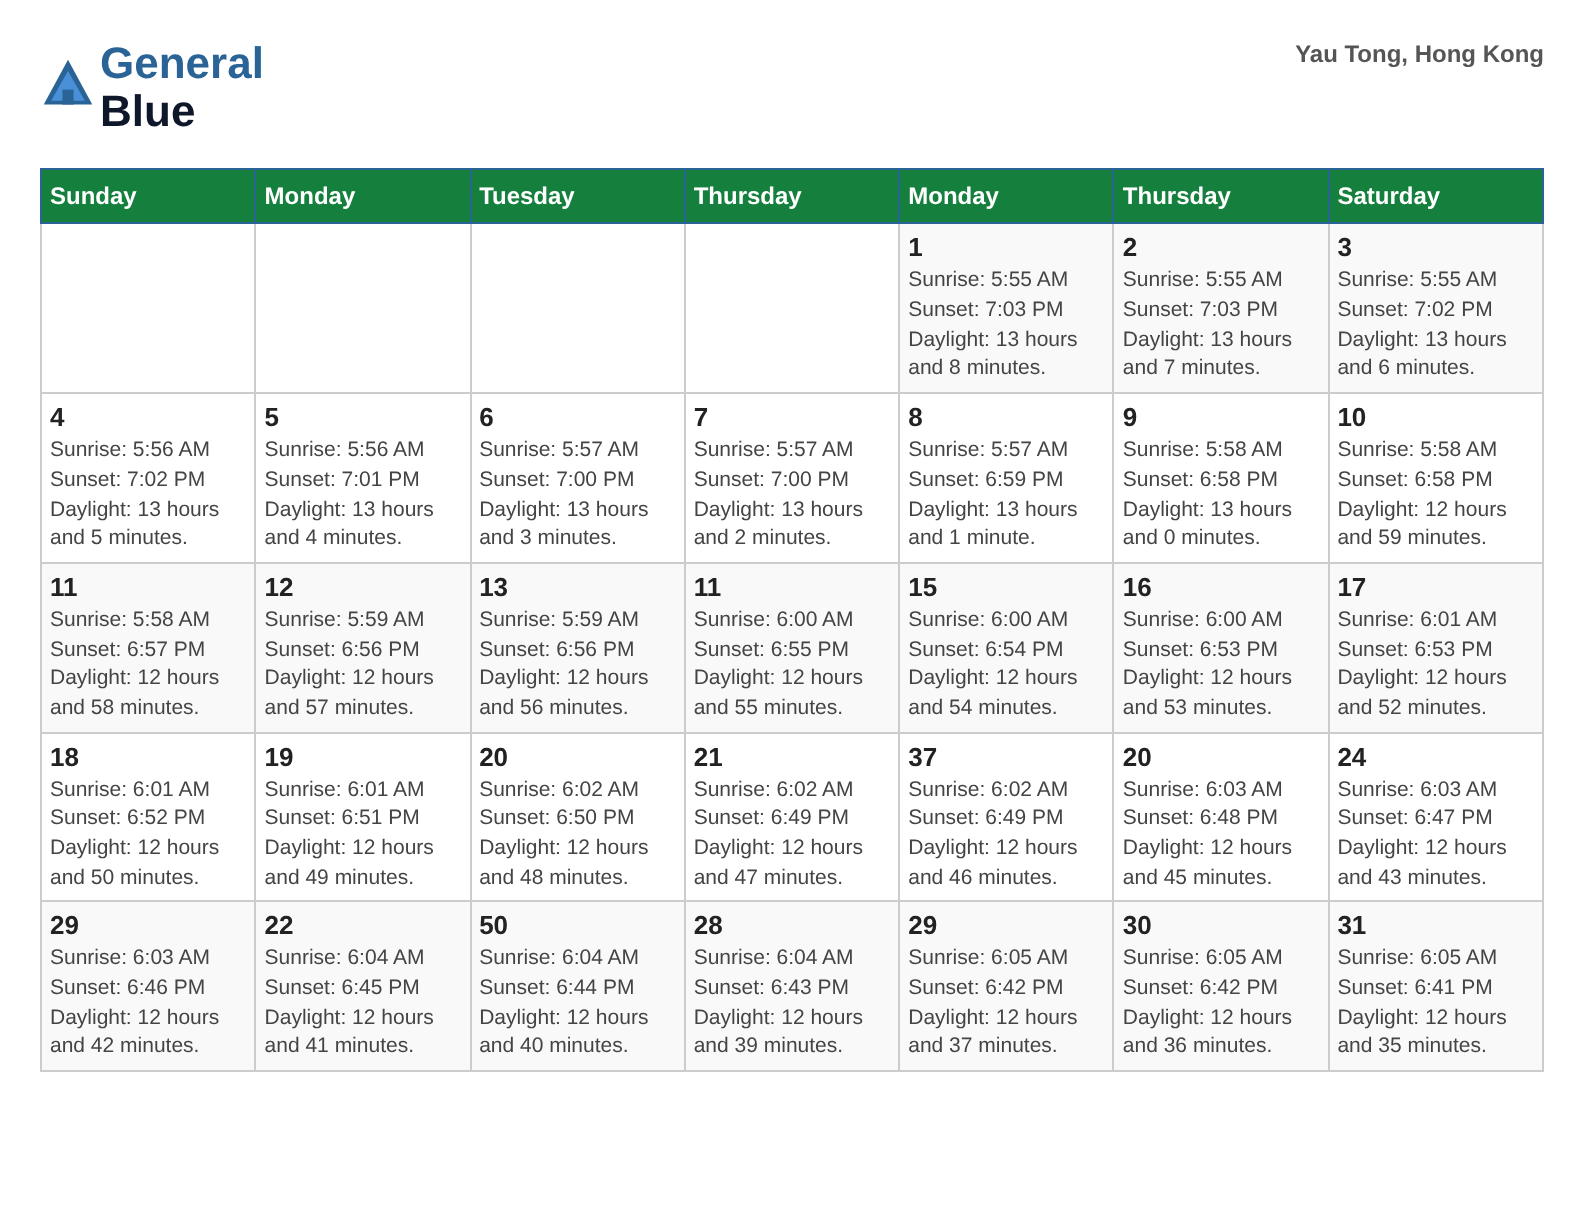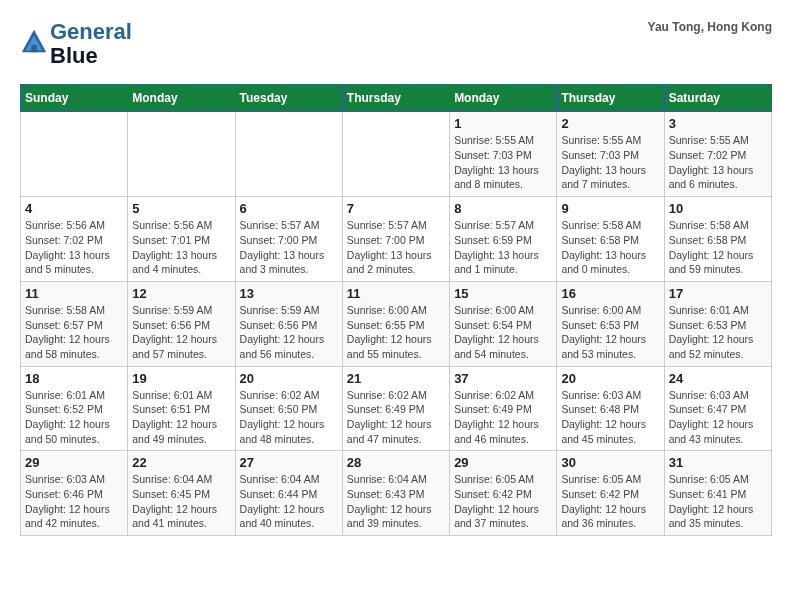--- a/index.html
+++ b/index.html
@@ -233,21 +233,21 @@
       <tr>
         <td>
           <div class="day-number">29</div>
           <div class="day-info">Sunrise: 6:03 AM<br>Sunset: 6:46 PM<br>Daylight: 12 hours and 42 minutes.</div>
         </td>
         <td>
           <div class="day-number">22</div>
           <div class="day-info">Sunrise: 6:04 AM<br>Sunset: 6:45 PM<br>Daylight: 12 hours and 41 minutes.</div>
         </td>
         <td>
-          <div class="day-number">27</div>
+          <div class="day-number">50</div>
           <div class="day-info">Sunrise: 6:04 AM<br>Sunset: 6:44 PM<br>Daylight: 12 hours and 40 minutes.</div>
         </td>
         <td>
           <div class="day-number">28</div>
           <div class="day-info">Sunrise: 6:04 AM<br>Sunset: 6:43 PM<br>Daylight: 12 hours and 39 minutes.</div>
         </td>
         <td>
           <div class="day-number">29</div>
           <div class="day-info">Sunrise: 6:05 AM<br>Sunset: 6:42 PM<br>Daylight: 12 hours and 37 minutes.</div>
         </td>

